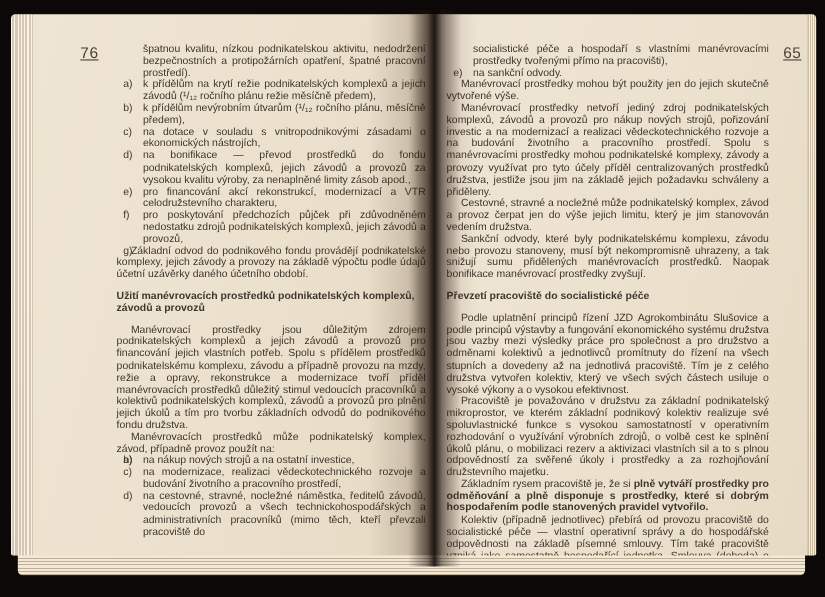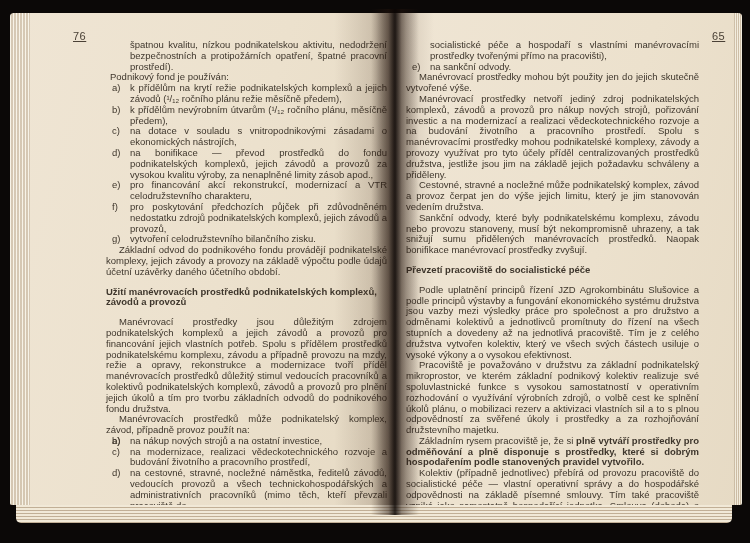--- a/index.html
+++ b/index.html
@@ -39,21 +39,21 @@
   }
   .page-right::after{
     content:"";position:absolute;left:0;top:0;bottom:0;width:40px;pointer-events:none;
     background:linear-gradient(270deg, rgba(60,38,22,0) 0%, rgba(60,38,22,0.14) 70%, rgba(35,20,12,0.4) 100%);
   }
   .gutter{
     position:absolute;left:371px;top:9px;width:48px;height:506px;z-index:6;pointer-events:none;
     background:linear-gradient(90deg, rgba(25,14,9,0) 0%, rgba(35,20,13,0.5) 36%, rgba(12,6,4,0.88) 50%, rgba(35,20,13,0.45) 64%, rgba(25,14,9,0) 100%);
   }
   .page-number{
-    position:absolute;top:17px;font-size:11px;color:#4a4136;letter-spacing:0.5px;text-decoration:underline;
+    position:absolute;top:27px;font-size:14px;color:#4a4136;letter-spacing:0.5px;text-decoration:underline;
   }
   .page-left .page-number{left:63px;}
   .page-right .page-number{left:318px;}
   .col{
     position:absolute;top:27px;
     font-size:9.5px;line-height:10.8px;color:#3e362c;
     text-align:justify;
   }
   .page-left .col{left:96px;width:281px;}
   .page-right .col{left:12px;width:293px;}
@@ -70,41 +70,40 @@
 <body>
 
 <div id="canvas">
 
   <div class="bottom-stack"></div>
 
   <div class="page page-left">
     <div class="page-number">76</div>
     <div class="col">
       <div class="block cont">špatnou kvalitu, nízkou podnikatelskou aktivitu, nedodržení bezpečnostních a protipožárních opatření, špatné pracovní prostředí).</div>
-      <div class="block plain">Podnikový fond je používán:</div>
       <div class="block item">
         <span class="lbl">a)</span><span>k přídělům na krytí režie podnikatelských komplexů a jejich závodů (¹/₁₂ ročního plánu režie měsíčně předem),</span>
       </div>
       <div class="block item">
         <span class="lbl">b)</span><span>k přídělům nevýrobním útvarům (¹/₁₂ ročního plánu, měsíčně předem),</span>
       </div>
       <div class="block item">
         <span class="lbl">c)</span><span>na dotace v souladu s vnitropodnikovými zásadami o ekonomických nástrojích,</span>
       </div>
       <div class="block item">
         <span class="lbl">d)</span><span>na bonifikace — převod prostředků do fondu podnikatelských komplexů, jejich závodů a provozů za vysokou kvalitu výroby, za nenaplněné limity zásob apod.,</span>
       </div>
       <div class="block item">
         <span class="lbl">e)</span><span>pro financování akcí rekonstrukcí, modernizací a VTR celodružstevního charakteru,</span>
       </div>
       <div class="block item">
         <span class="lbl">f)</span><span>pro poskytování předchozích půjček při zdůvodněném nedostatku zdrojů podnikatelských komplexů, jejich závodů a provozů,</span>
       </div>
       <div class="block item">
-        <span class="lbl">g)</span><span>vytvoření celodružstevního bilančního zisku.</span>
+        <span class="lbl">g)</span>
       </div>
       <div class="block para">Základní odvod do podnikového fondu provádějí podnikatelské komplexy, jejich závody a provozy na základě výpočtu podle údajů účetní uzávěrky daného účetního období.</div>
       <div class="block heading">Užití manévrovacích prostředků podnikatelských komplexů, závodů a provozů</div>
       <div class="block para">Manévrovací prostředky jsou důležitým zdrojem podnikatelských komplexů a jejich závodů a provozů pro financování jejich vlastních potřeb. Spolu s přídělem prostředků podnikatelskému komplexu, závodu a případně provozu na mzdy, režie a opravy, rekonstrukce a modernizace tvoří příděl manévrovacích prostředků důležitý stimul vedoucích pracovníků a kolektivů podnikatelských komplexů, závodů a provozů pro plnění jejich úkolů a tím pro tvorbu základních odvodů do podnikového fondu družstva.</div>
       <div class="block para">Manévrovacích prostředků může podnikatelský komplex, závod, případně provoz použít na:</div>
       <div class="block item">
         <span class="lbl">a)</span>
       </div>
       <div class="block item">
         <span class="lbl">b)</span><span>na nákup nových strojů a na ostatní investice,</span>

